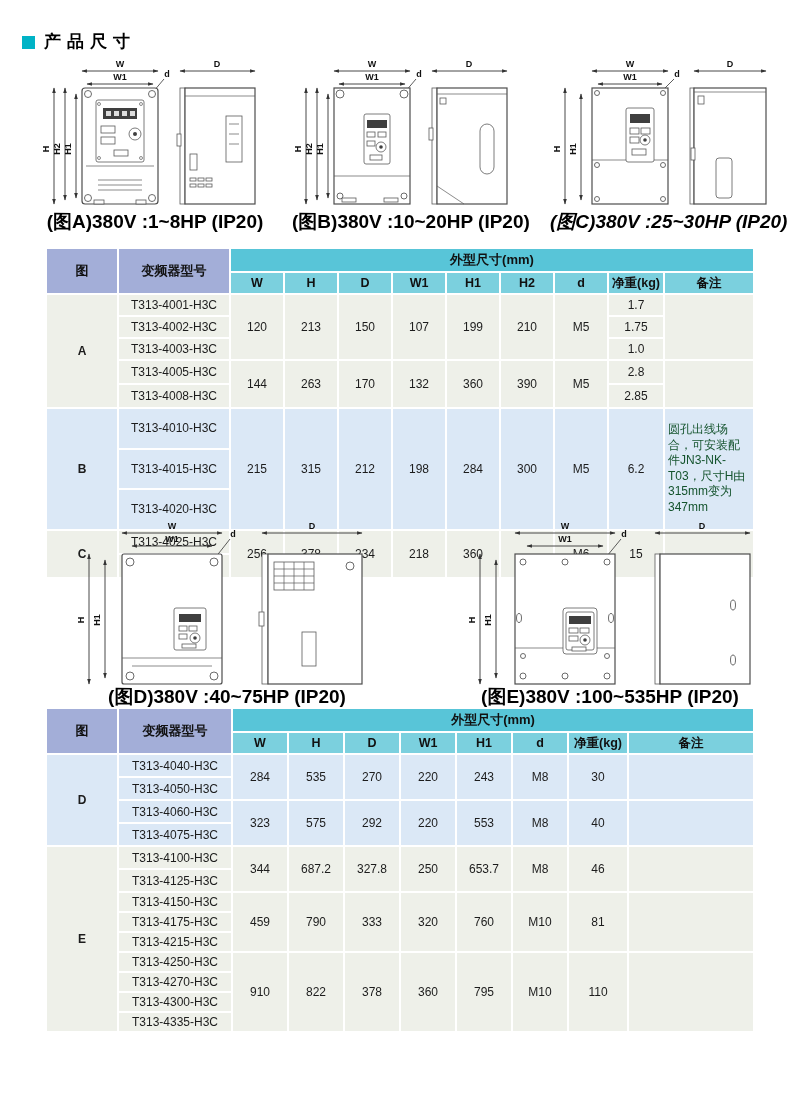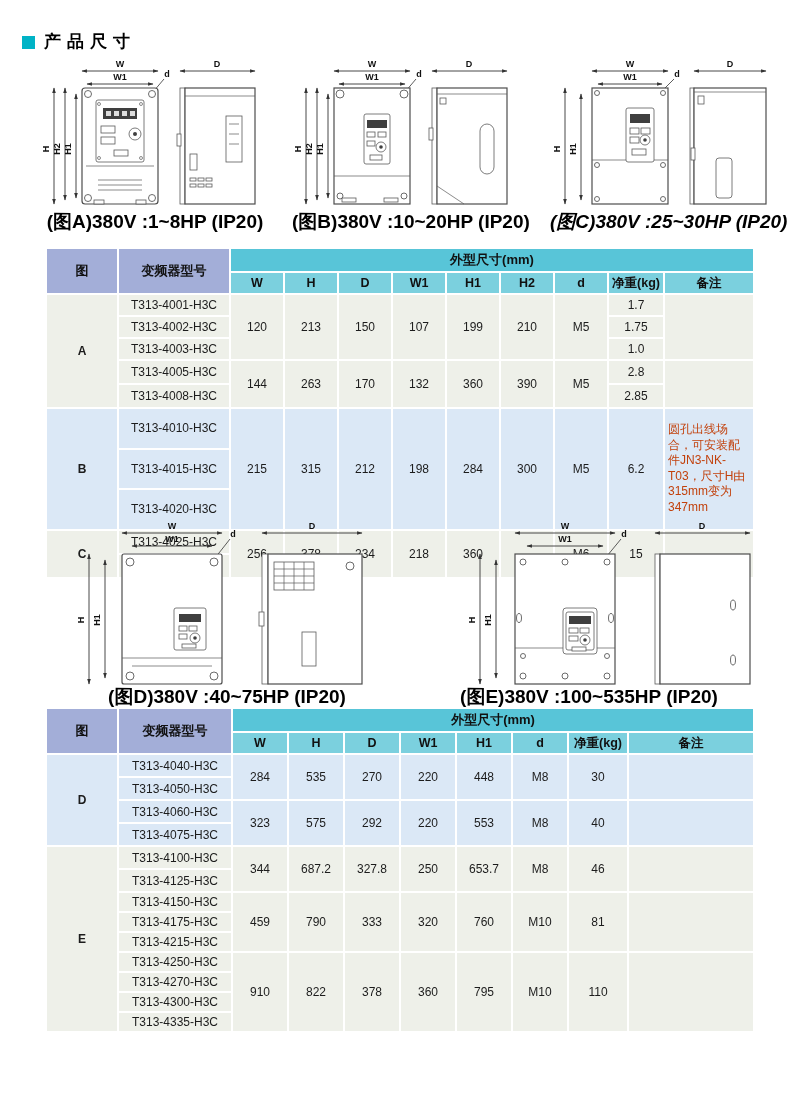--- a/index.html
+++ b/index.html
@@ -29,21 +29,21 @@
   table.t{position:absolute;border-collapse:separate;border-spacing:2px;table-layout:fixed;background:#fff;}
   .t th,.t td{text-align:center;vertical-align:middle;padding:0;overflow:hidden;}
   th.hp{background:#a3aed8;font-size:13px;font-weight:bold;color:#111;}
   th.hc{background:#58c5d8;font-size:13px;font-weight:bold;color:#111;height:22px;margin-top:20px;}
   th.hs{background:#7bd0de;font-size:12.5px;font-weight:bold;color:#111;height:20px;}
   #t1 td{height:20px;font-size:12px;}
   #t2 td{height:18px;font-size:12px;}
   tr.g-gray>td{background:#eef0e9;}
   tr.g-blue>td{background:#dbe8f6;}
   td.fig{font-weight:bold;font-size:14px;}
-  td.note{font-size:9px;text-align:left;padding:13px 3px;line-height:1.3;color:#c2410c;}
+  td.note{font-size:9px;text-align:left;padding:13px 3px;line-height:1.3;color:#14532d;}
 </style>
 </head>
 <body>
 
 <svg width="0" height="0" style="position:absolute" aria-hidden="true">
   <defs>
     <marker id="ah" markerWidth="7" markerHeight="6" refX="5.5" refY="2" orient="auto-start-reverse">
       <path d="M0,0 L6,2 L0,4 z" fill="#333"></path>
     </marker>
   </defs>
@@ -403,21 +403,21 @@
   <g>
     <text class="dim" x="257" y="9">D</text>
     <line class="dl" x1="210" y1="13" x2="305" y2="13" marker-start="url(#ah)" marker-end="url(#ah)"></line>
     <rect class="il" x="210" y="34" width="5" height="130"></rect>
     <rect class="ol" x="215" y="34" width="90" height="130"></rect>
     <ellipse class="scr" cx="288" cy="85" rx="2.5" ry="5"></ellipse>
     <ellipse class="scr" cx="288" cy="140" rx="2.5" ry="5"></ellipse>
   </g>
 </svg>
 </div>
-<div class="cap" style="left:424px;top:684px;width:330px;">(图E)380V :100~535HP (IP20)</div>
+<div class="cap" style="left:445px;top:684px;width:330px;">(图E)380V :100~535HP (IP20)</div>
 
 <table class="t" id="t2" style="left:45px;top:707px;width:710px;">
 <colgroup>
   <col style="width:70px">
       <col style="width:112px">
   <col style="width:54px">
       <col style="width:54px">
       <col style="width:54px">
   <col style="width:54px">
       <col style="width:54px">
@@ -443,21 +443,21 @@
 </tr>
 </thead>
 <tbody>
 <tr class="g-blue">
   <td class="fig" rowspan="4">D</td>
   <td class="mod">T313-4040-H3C</td>
   <td rowspan="2">284</td>
   <td rowspan="2">535</td>
   <td rowspan="2">270</td>
   <td rowspan="2">220</td>
-  <td rowspan="2">448</td>
+  <td rowspan="2">243</td>
   <td rowspan="2">M8</td>
   <td rowspan="2">30</td>
   <td class="note" rowspan="2"></td>
 </tr>
 <tr class="g-blue">
   <td class="mod">T313-4050-H3C</td>
 </tr>
 <tr class="g-blue">
   <td class="mod">T313-4060-H3C</td>
   <td rowspan="2">323</td>

